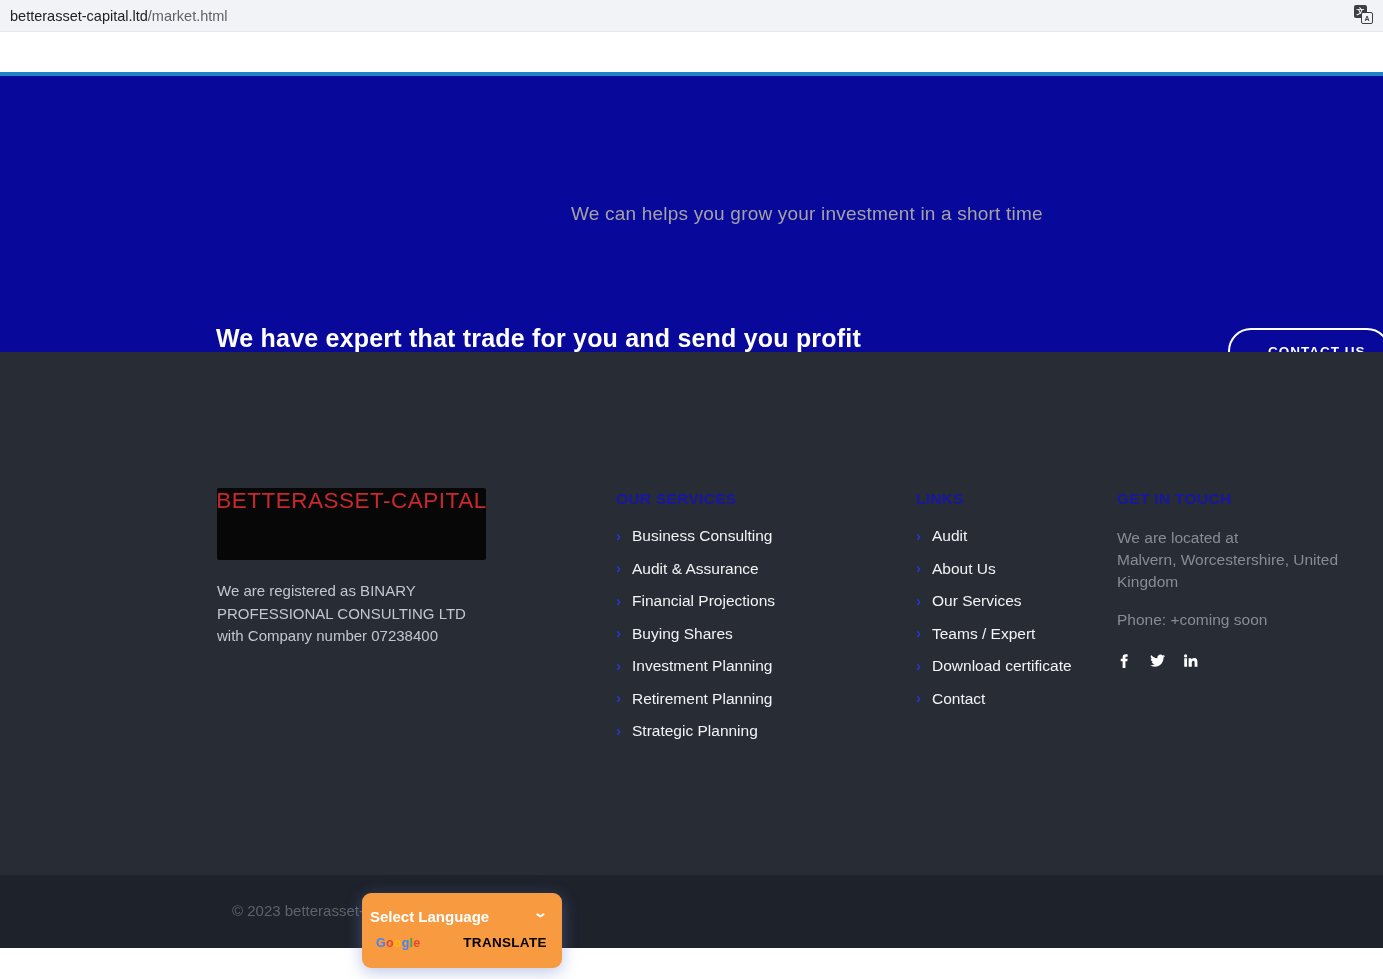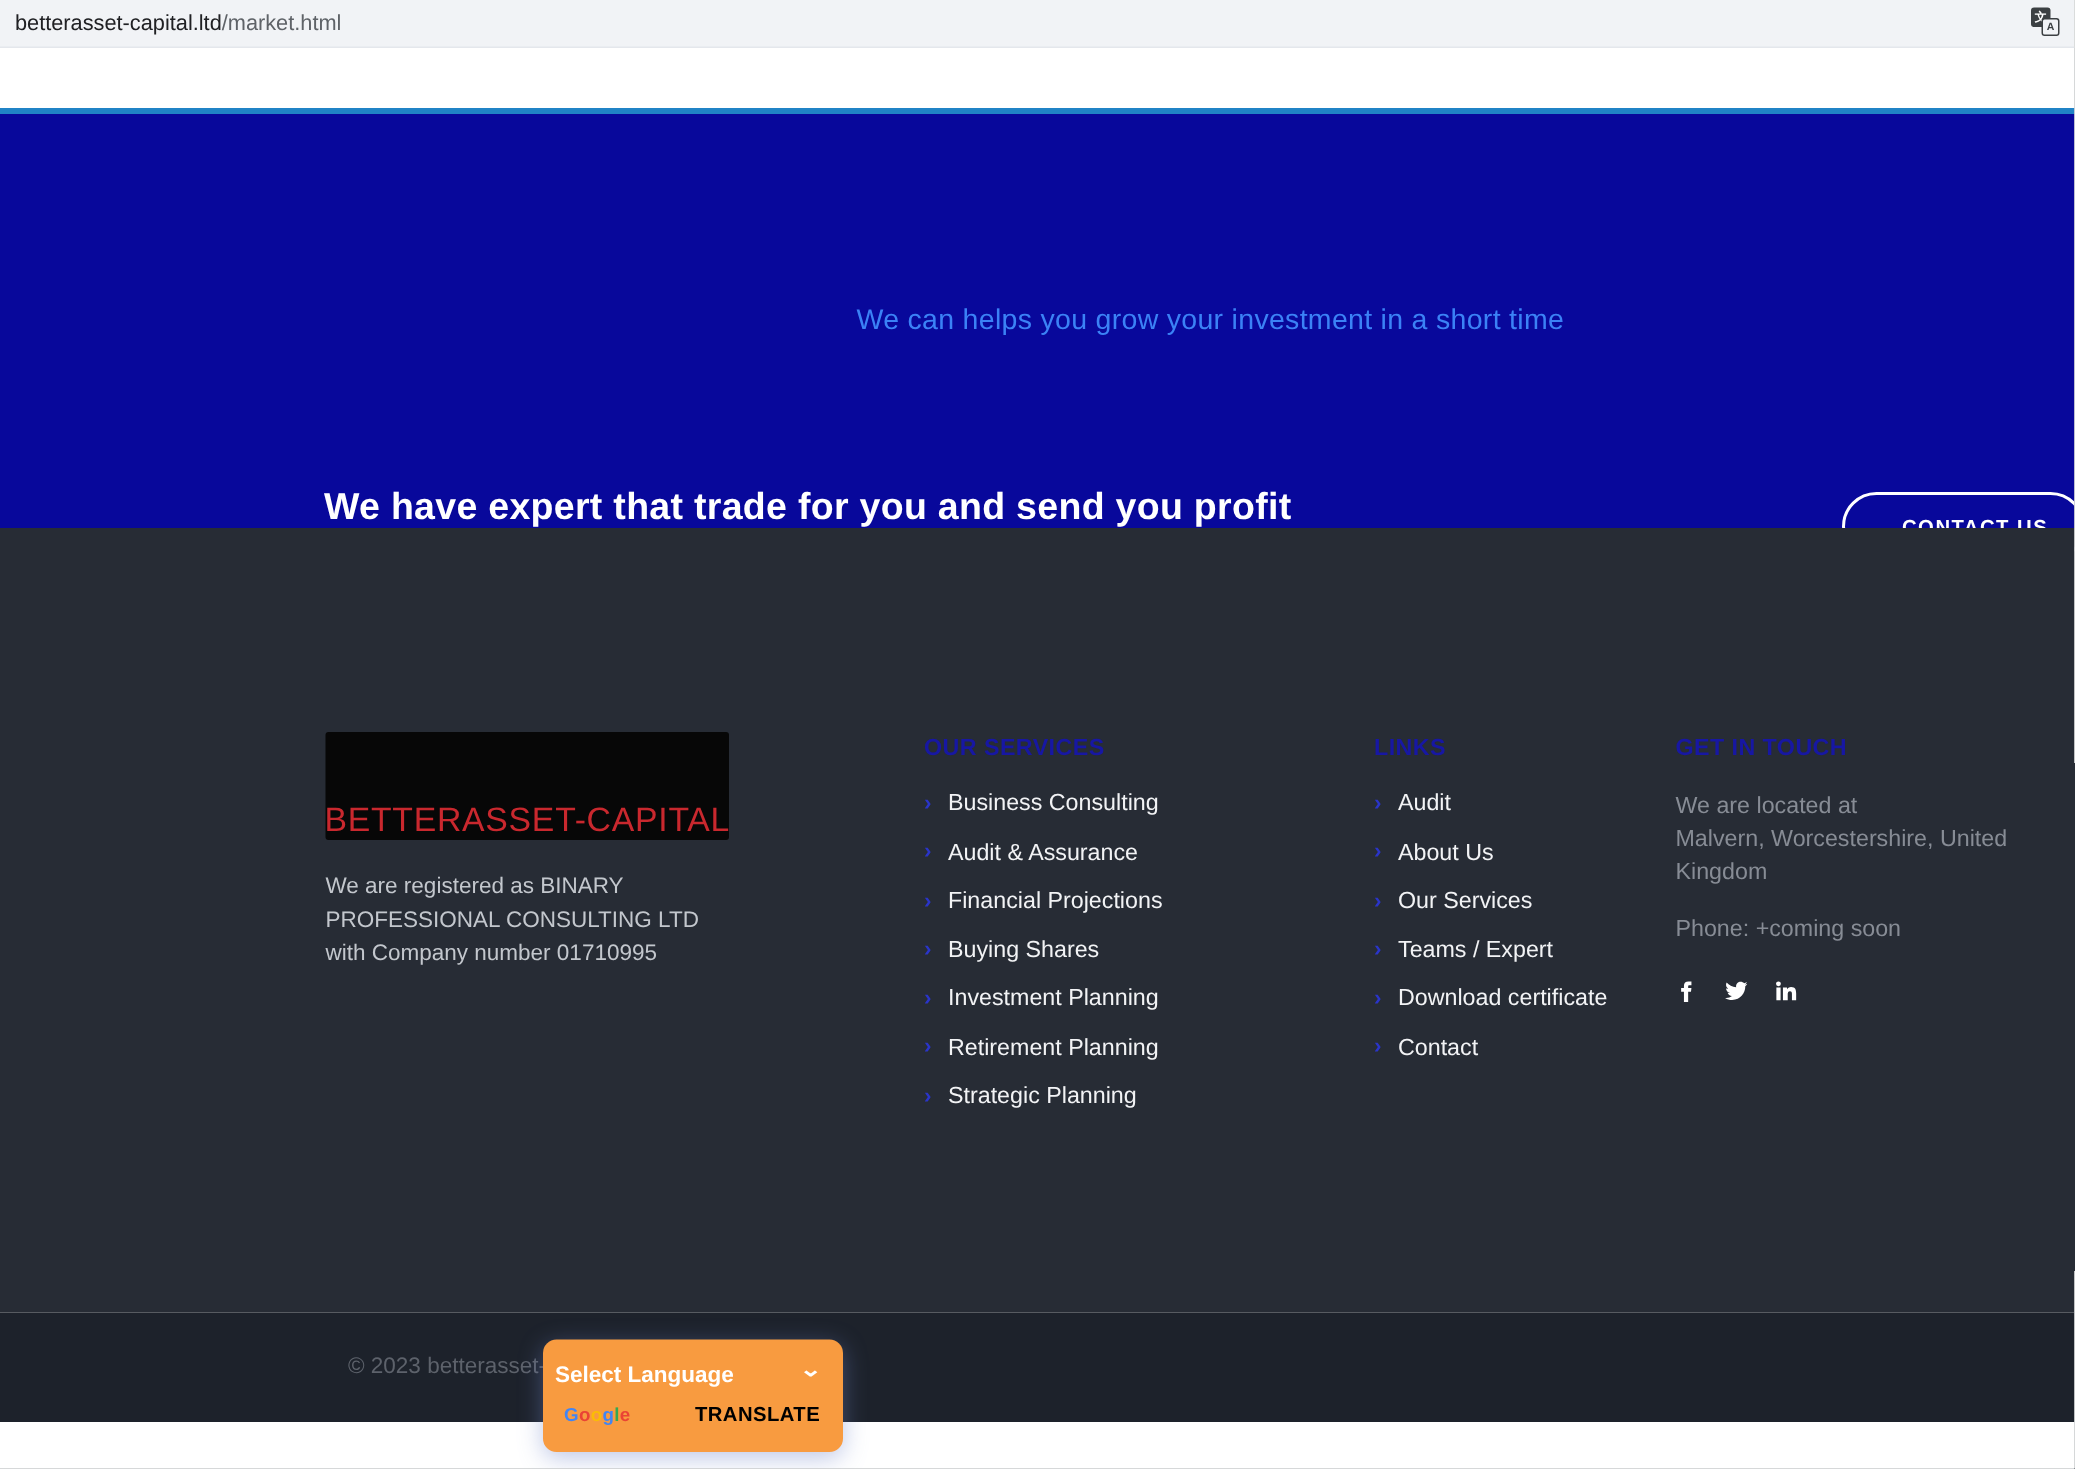--- a/index.html
+++ b/index.html
@@ -30,21 +30,21 @@
     position:absolute; left:7px; top:7px; width:12px; height:12px;
     background:#f1f3f6; border:1.5px solid #3c4043; border-radius:2px;
     color:#3c4043; font-size:7px; display:flex; align-items:center; justify-content:center;
     font-weight:bold;
   }
 
   
   .accent-line { position:absolute; top:72px; left:0; width:1383px; height:4px; background:#2083c6; }
   .banner { position:absolute; top:76px; left:0; width:1383px; height:276px; background:#08089b; }
   .banner .tagline {
-    position:absolute; left:571px; top:127px; font-size:19px; color:#3b82f6;
+    position:absolute; left:571px; top:127px; font-size:19px; color:#a3a3a3;
     letter-spacing:0.2px; white-space:nowrap;
   }
   .banner .headline {
     position:absolute; left:216px; top:248px; font-size:25px; font-weight:bold;
     color:#ffffff; letter-spacing:0.2px; white-space:nowrap;
   }
   .banner .subtext {
     position:absolute; left:216px; top:285px; font-size:15px; color:#3b3e96;
   }
   .cta-btn {
@@ -53,21 +53,21 @@
     color:#ffffff; font-size:13.5px; font-weight:bold; letter-spacing:1px;
     font-family:"Liberation Sans", sans-serif; cursor:pointer;
     display:flex; align-items:center; justify-content:flex-start; padding-left:38px;
   }
 
   
   .footer { position:absolute; top:352px; left:0; width:1383px; height:523px; background:#272c35; }
   .logo-box {
     position:absolute; left:217px; top:136px; width:269px; height:72px;
     background:#070707; border-radius:2px;
-    display:flex; align-items:flex-end; justify-content:center;
+    display:flex; align-items:flex-start; justify-content:center;
   }
   .logo-box span { color:#c9282e; font-size:22.5px; letter-spacing:0.5px; white-space:nowrap; }
   .registration {
     position:absolute; left:217px; top:228px; width:254px;
     color:#c3c7cd; font-size:15px; line-height:22.5px;
   }
   .fcol { position:absolute; top:138px; }
   .fcol.col1 { left:616px; width:280px; }
   .fcol.col2 { left:916px; width:190px; }
   .fcol.col3 { left:1117px; width:275px; }
@@ -131,21 +131,21 @@
     <div class="headline">We have expert that trade for you and send you profit</div>
     <div class="subtext">Contact us today to get started</div>
     <button class="cta-btn">CONTACT US</button>
   </div>
 
   <div class="footer">
 
     <div class="logo-box">
       <span>BETTERASSET-CAPITAL</span>
     </div>
-    <div class="registration">We are registered as BINARY PROFESSIONAL CONSULTING LTD with Company number 01710995</div>
+    <div class="registration">We are registered as BINARY PROFESSIONAL CONSULTING LTD with Company number 07238400</div>
 
     <div class="fcol col1">
       <h4>OUR SERVICES</h4>
       <ul>
         <li>
             <span class="chev"></span>
             <a>Business Consulting</a>
           </li>
         <li>
             <span class="chev"></span>

